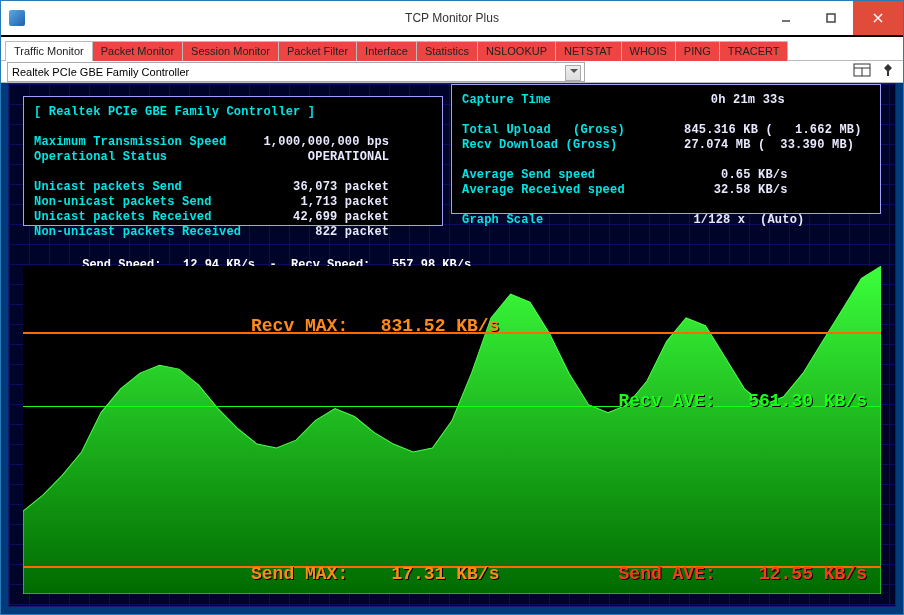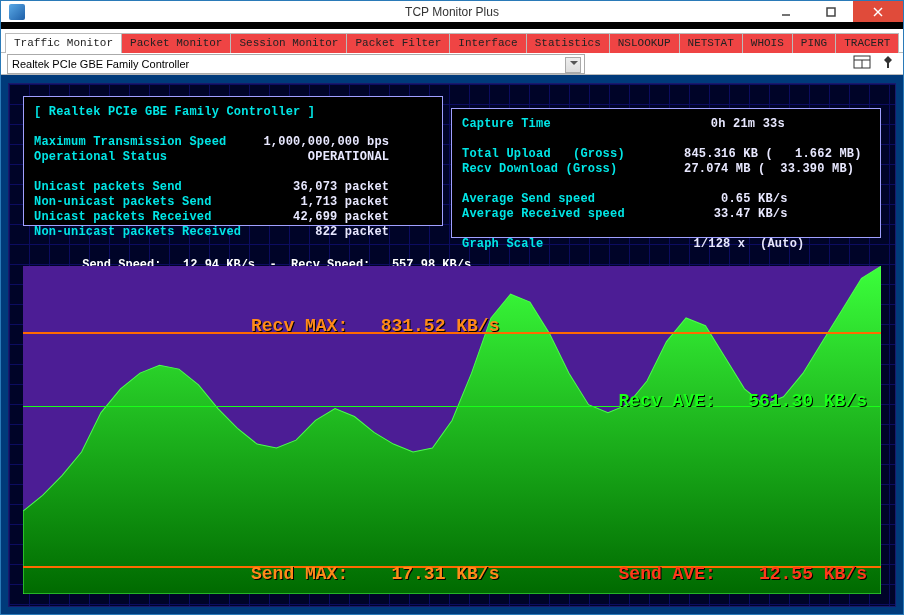--- a/index.html
+++ b/index.html
@@ -6,23 +6,23 @@
 body {
   font-family: "Segoe UI", Tahoma, sans-serif;
   font-size: 12px;
   background: #003a7a;
   width: 904px;
   height: 615px;
   overflow: hidden;
   border: 1px solid #2a7ab8;
 }
 .titlebar {
-  height: 28px;
+  height: 36px;
   background: #ffffff;
-  border-bottom: 7px solid #000000;
+  border-bottom: 2px solid #000000;
   display: flex;
   align-items: center;
   position: relative;
   gap: 20px;
 }
 .app-icon {
   width: 16px; height: 16px; margin-left: 8px;
   background: linear-gradient(135deg,#5aa9e6,#1e5fa8);
   border-radius: 2px;
 }
@@ -33,21 +33,21 @@
 .win-controls { margin-left: auto; display: flex; height: 100%; }
 .win-btn {
   width: 45px; height: 100%;
   display: flex; align-items: center; justify-content: center;
   font-size: 14px; color: #666; background: #fff;
 }
 .win-btn.close { background: #e04b3a; color: #fff; width: 50px; }
 .tabbar {
   height: 24px; background: #fff;
   display: flex; align-items: flex-end;
-  padding: 0 4px; border-bottom: 1px solid #bbb; font-family: Liberation Mono, monospace;
+  padding: 0 4px; border-bottom: 1px solid #bbb;
 }
 .tab {
   padding: 3px 8px 4px 8px;
   font-size: 11px;
   background: #ef4444;
   border: 1px solid #bbb;
   border-bottom: none;
   margin-right: -1px;
   color: #222;
   cursor: default;
@@ -103,36 +103,36 @@
 }
 .mono { font-family: "Courier New", monospace; font-size: 12px; font-weight: bold; }
 .panel {
   position: absolute;
   border: 1px solid #a0a0ff;
   background: #000000;
   padding: 8px 10px;
   color: #cfcfff;
 }
 .panel-left { left: 14px; top: 12px; width: 420px; height: 130px; }
-.panel-right { left: 442px; top: 24px; width: 430px; height: 130px; }
+.panel-right { left: 442px; top: 0; width: 430px; height: 130px; }
 .panel .row { white-space: pre; line-height: 15px; letter-spacing: 0.2px; }
 .cyan { color: #00e6e6; }
 .white { color: #e8e8ff; }
 .graph-region {
   position: absolute;
   left: 14px; right: 14px;
   top: 156px; bottom: 12px;
 }
 .speed-line {
   position: absolute; left: 16px; top: 4px;
   color: #ffffff; font-weight: bold; white-space: pre;
 }
 .graph-canvas {
   position: absolute; left: 0; right: 0; top: 26px; bottom: 0;
-  background: #4c1d95;
+  background: #000000;
   overflow: hidden;
 }
 .graph-canvas svg { width: 100%; height: 100%; display: block; }
 .line-recvmax { position: absolute; left: 0; right: 0; top: 66px; height: 2px; background: #ff6a00; }
 .line-recvave { position: absolute; left: 0; right: 0; top: 140px; height: 1px; background: #19ff19; }
 .line-sendmax { position: absolute; left: 0; right: 0; bottom: 26px; height: 2px; background: #ff6a00; }
 .label-block {
   position: absolute; font-family: "Courier New", monospace;
   font-size: 18px; font-weight: bold; white-space: pre;
   text-shadow: 1px 1px 0 #000;
@@ -225,21 +225,21 @@
   <div class="panel panel-right mono">
     <div class="row"><span class="cyan">Capture Time</span><span style="display:inline-block;width:160px"></span><span class="white">0h 21m 33s</span></div>
     <div class="row">&nbsp;</div>
     <div id="pr-totals">
         <div class="row"><span class="cyan">Total Upload   (Gross)    </span><span class="white">    845.316 KB (   1.662 MB)</span></div>
         <div class="row"><span class="cyan">Recv Download (Gross)    </span><span class="white">     27.074 MB (  33.390 MB)</span></div>
       </div>
     <div class="row">&nbsp;</div>
     <div id="pr-aves">
         <div class="row"><span class="cyan">Average Send speed            </span><span class="white">     0.65 KB/s</span></div>
-        <div class="row"><span class="cyan">Average Received speed        </span><span class="white">    33.47 KB/s</span></div>
+        <div class="row"><span class="cyan">Average Received speed        </span><span class="white">    32.58 KB/s</span></div>
       </div>
     <div class="row">&nbsp;</div>
     <div class="row"><span class="cyan">Graph Scale</span><span style="display:inline-block;width:150px"></span><span class="white">1/128 x  (Auto)</span></div>
   </div>
 
   <div class="graph-region">
     <div class="speed-line mono">
       <span>Send Speed:</span>   <span>12.94 KB/s</span>  <span>-</span>  <span>Recv Speed:</span>   <span>557.98 KB/s</span>
     </div>
 

